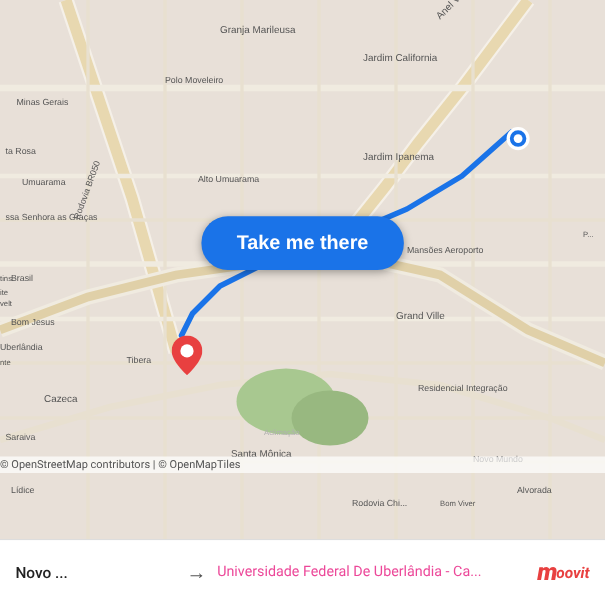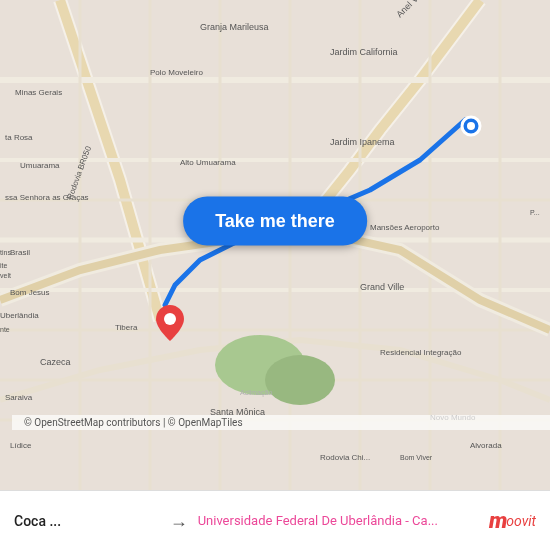--- a/index.html
+++ b/index.html
@@ -57,25 +57,25 @@
       position: absolute;
       right: 68px;
       top: 115px;
       z-index: 8;
     }
 
     
     #attribution {
       position: absolute;
       bottom: 60px;
-      left: 12px;
+      left: 0;
       right: 0;
       font-size: 10px;
       color: #555;
-      padding: 2px 12px;
+      padding: 2px 0;
       background: rgba(255,255,255,0.7);
       z-index: 5;
     }
 
     
     #bottom-bar {
       width: 550px;
       height: 60px;
       background-color: #fff;
       display: flex;
@@ -123,21 +123,21 @@
     .moovit-m {
       font-size: 22px;
       font-weight: 900;
       color: #e84040;
       font-style: italic;
       letter-spacing: -1px;
     }
 
     .moovit-oovit {
       font-size: 14px;
-      font-weight: 400;
+      font-weight: 700;
       color: #e84040;
       font-style: italic;
     }
   </style>
 </head>
 <body>
 
 <div id="map-container">
 
   <svg id="map-svg" viewBox="0 0 550 490" xmlns="http://www.w3.org/2000/svg">
@@ -227,20 +227,20 @@
   </div>
 
   <button id="take-me-there-btn">Take me there</button>
 
   <div id="attribution">
     <span>© OpenStreetMap contributors | © OpenMapTiles</span>
   </div>
 </div>
 
 <div id="bottom-bar">
-  <span id="origin-text">Coca ...</span>
+  <span id="origin-text">Novo ...</span>
   <span id="arrow-icon">→</span>
   <span id="destination-text">Universidade Federal De Uberlândia - Ca...</span>
   <div id="moovit-logo">
     <span class="moovit-m">m</span>
       <span class="moovit-oovit">oovit</span>
   </div>
 </div>
 
 </body></html>

